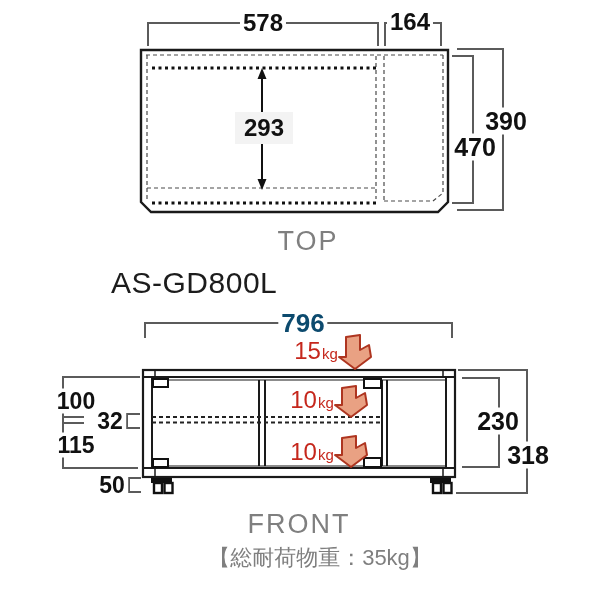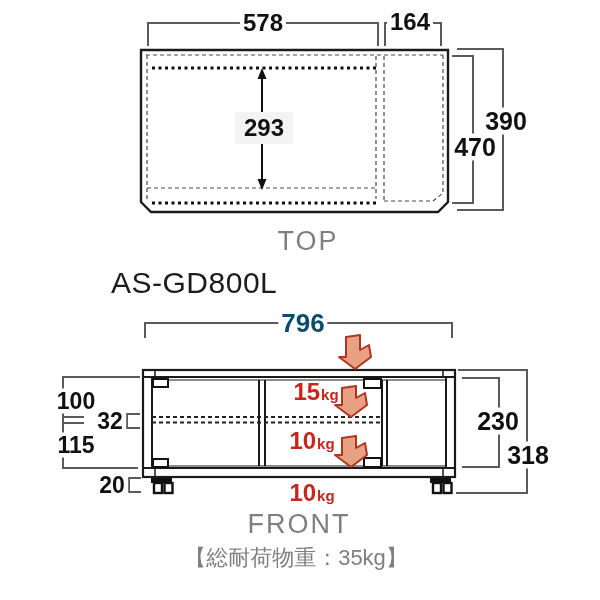--- a/index.html
+++ b/index.html
@@ -21,29 +21,28 @@
     position:absolute; z-index:2; transform:translate(-50%,-50%);
     font-size:27px; color:#7f7f7f; letter-spacing:2px; font-weight:normal;
     background:transparent; white-space:nowrap;
   }
   .model {
     position:absolute; z-index:2; font-size:30px; color:#1c1c1c;
     letter-spacing:0.5px; white-space:nowrap;
   }
   .load {
     position:absolute; z-index:3; transform:translate(-50%,-50%);
-    display:flex; align-items:baseline; color:#c5271c; font-weight:bold;
+    display:flex; align-items:baseline; color:#c5271c; font-weight:normal;
     white-space:nowrap;
-    margin-top:41px;
   }
   .load .num  { font-size:24px; line-height:1; }
   .load .unit { font-size:15px; line-height:1; margin-left:1px; }
   .note-load {
     position:absolute; z-index:2; transform:translate(-50%,-50%);
-    font-size:22px; color:#7f7f7f; white-space:nowrap;
+    font-size:22px; color:#7f7f7f; white-space:nowrap;margin-left:24px;
   }
   .note-unit {
     position:absolute; z-index:2; transform:translate(-100%,-50%);
     font-size:17px; color:#3d3d3d; white-space:nowrap;
   }
 </style>
 </head>
 <body>
 
 <div id="canvas">
@@ -156,21 +155,21 @@
     <span class="unit">kg</span>
   </div>
   <div class="load" style="left:312px; top:452px;">
     <span class="num">10</span>
     <span class="unit">kg</span>
   </div>
 
   <div class="lbl sm" style="left:76px; top:401px;">100</div>
   <div class="lbl sm" style="left:110px; top:421px;">32</div>
   <div class="lbl sm" style="left:76px; top:445px;">115</div>
-  <div class="lbl sm" style="left:112px; top:485px;">20</div>
+  <div class="lbl sm" style="left:112px; top:485px;">50</div>
   <div class="lbl lg" style="left:498px; top:421px;">230</div>
   <div class="lbl lg" style="left:528px; top:455px;">318</div>
 
   <div class="viewlbl" style="left:299px; top:524px;">FRONT</div>
 
   <div class="note-load" style="left:296px; top:558px;">【総耐荷物重：35kg】</div>
 
 </div>
 
 </body></html>

